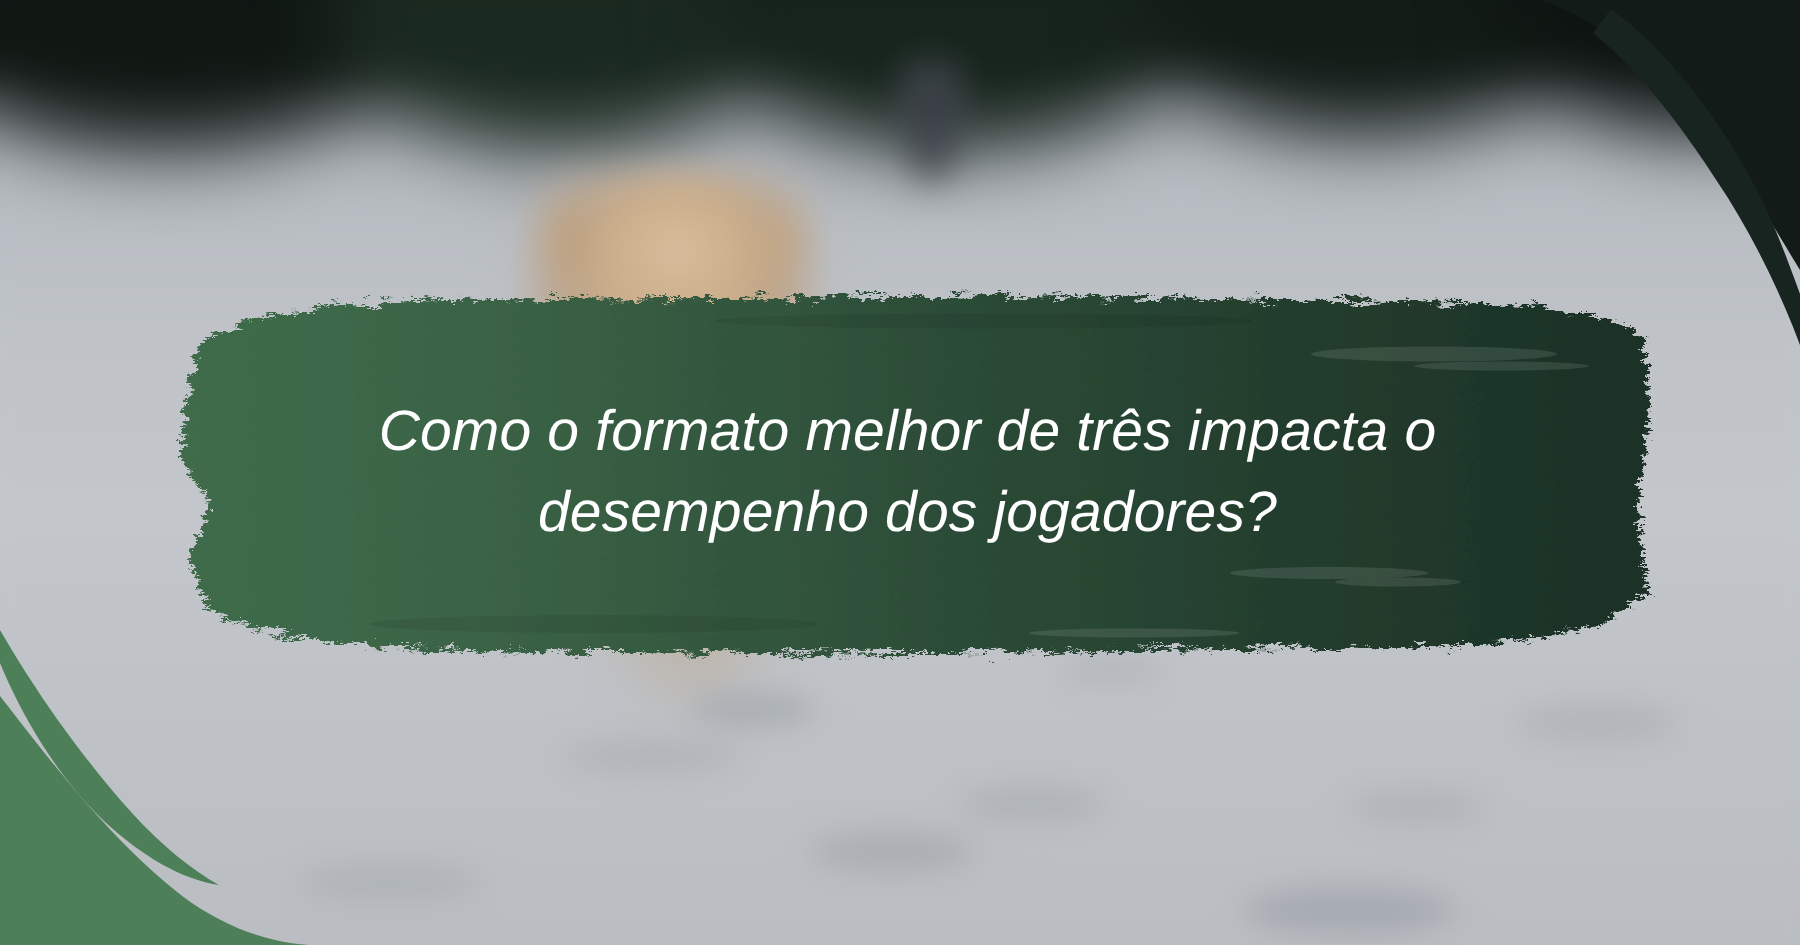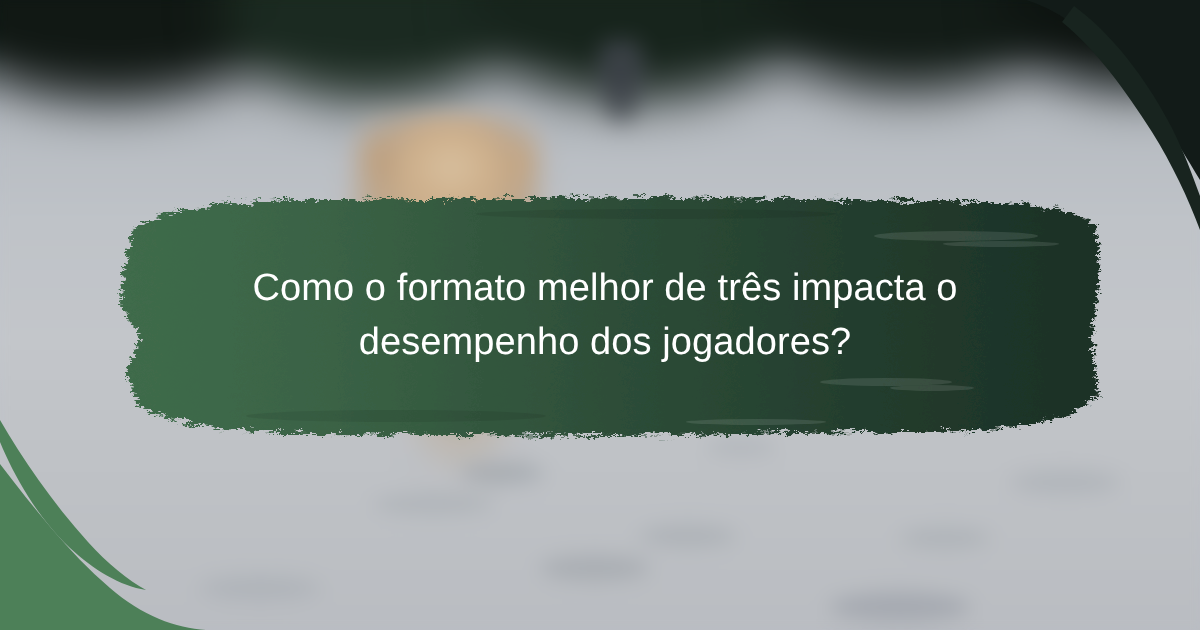--- a/index.html
+++ b/index.html
@@ -8,20 +8,21 @@
     background: #ffffff;
   }
 
   #card {
     position: relative;
     width: 1200px;
     height: 630px;
     overflow: hidden;
     font-family: "Liberation Sans", sans-serif;
     background: #b9bec6;
+    font-style: italic;
   }
 
   
   .photo {
     position: absolute;
     inset: 0;
     overflow: hidden;
   }
 
   

